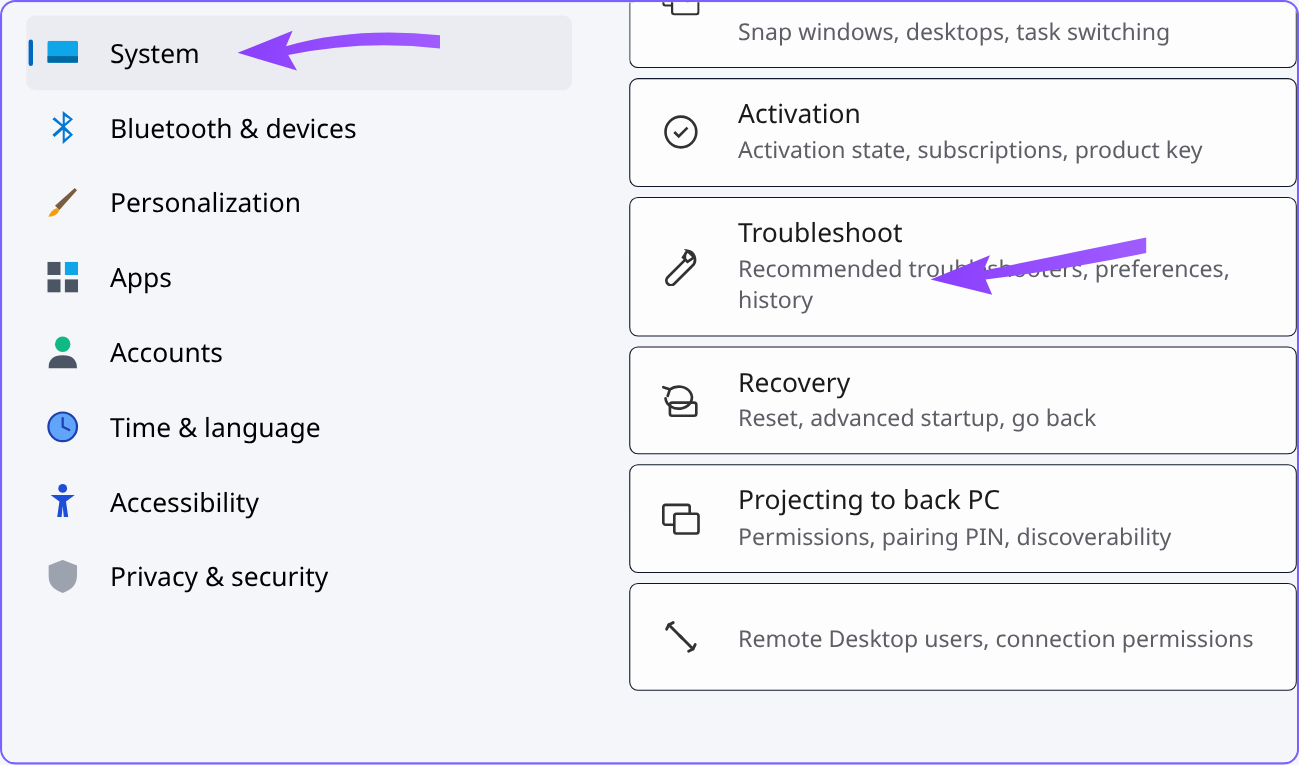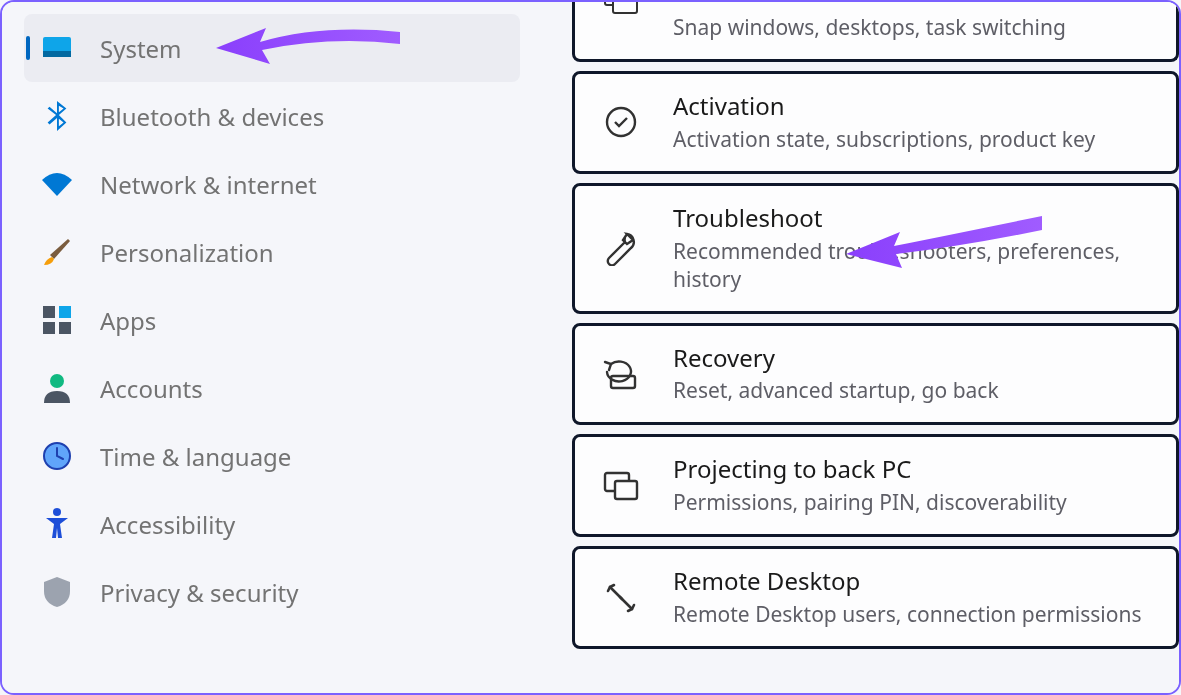--- a/index.html
+++ b/index.html
@@ -49,34 +49,34 @@
   .nav-icon {
     width: 30px;
     height: 30px;
     display: flex;
     align-items: center;
     justify-content: center;
     flex: 0 0 30px;
   }
   .nav-label {
     font-size: 24px;
-    color: #737373;
+    color: #000000;
     margin-left: 28px;
     font-weight: 400;
   }
   
   .content {
     flex: 1;
     padding: 0 0 0 30px;
     background: #f5f6fa;
     position: relative;
   }
   .card {
     background: #fdfdfe;
-    border: 3px solid #0f172a;
+    border: 1px solid #0f172a;
     border-radius: 8px;
     margin-bottom: 9px;
     display: flex;
     align-items: center;
     padding: 18px 20px 18px 28px;
     min-height: 98px;
     cursor: pointer;
   }
   .card.first {
     border-top-left-radius: 0;
@@ -135,28 +135,20 @@
 
     <div class="nav-item">
       <span class="nav-icon">
         <svg width="26" height="30" viewBox="0 0 24 32">
             <path d="M12 0 L22 8 L14 15 L22 23 L12 32 L12 18 L4 25 L2 23 L11 15 L2 8 L4 6 L12 13 Z M14 5 L14 12 L19 8 Z M14 19 L14 27 L19 23 Z" fill="#0078d4"></path>
           </svg>
       </span>
       <span class="nav-label">Bluetooth &amp; devices</span>
     </div>
 
-    <div class="nav-item">
-      <span class="nav-icon">
-        <svg width="30" height="24" viewBox="0 0 30 24">
-            <path d="M15 24 L0 8 Q15 -6 30 8 Z" fill="#0078d4"></path>
-          </svg>
-      </span>
-      <span class="nav-label">Network &amp; internet</span>
-    </div>
 
     <div class="nav-item">
       <span class="nav-icon">
         <svg width="30" height="30" viewBox="0 0 30 30">
             <path d="M26 2 L28 4 L12 22 L8 18 Z" fill="#7a5c3e"></path>
             <path d="M10 20 Q4 22 2 28 Q10 28 12 22 Z" fill="#f59e0b"></path>
           </svg>
       </span>
       <span class="nav-label">Personalization</span>
     </div>
@@ -285,21 +277,20 @@
     <div class="card">
       <span class="card-icon">
         <svg width="34" height="34" viewBox="0 0 34 34" fill="none" stroke="#323232" stroke-width="2.6" stroke-linecap="round">
             <path d="M6 6 L18 18"></path>
             <path d="M28 28 L16 16"></path>
             <path d="M10 4 L6 6 L4 10"></path>
             <path d="M24 30 L28 28 L30 24"></path>
           </svg>
       </span>
       <div class="card-text">
-        <span class="card-title">Remote Desktop</span>
         <span class="card-sub">Remote Desktop users, connection permissions</span>
       </div>
     </div>
 
   </main>
 </div>
 
 <svg class="arrow" style="left:210px; top:12px;" width="190" height="64" viewBox="0 0 190 64">
   <defs>
       <linearGradient id="g1" x1="0" y1="0" x2="1" y2="0">

